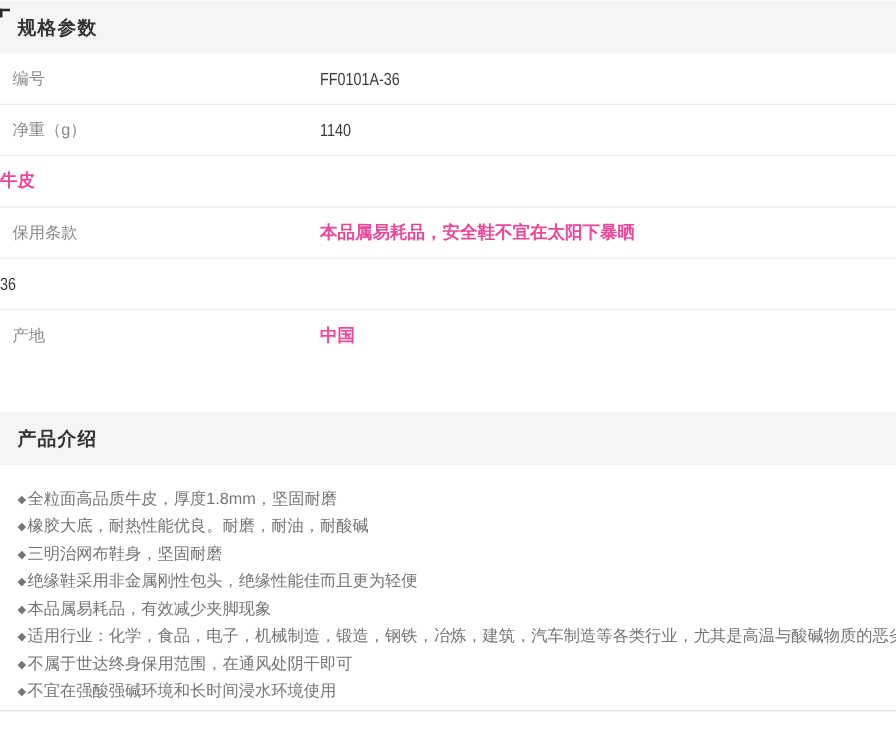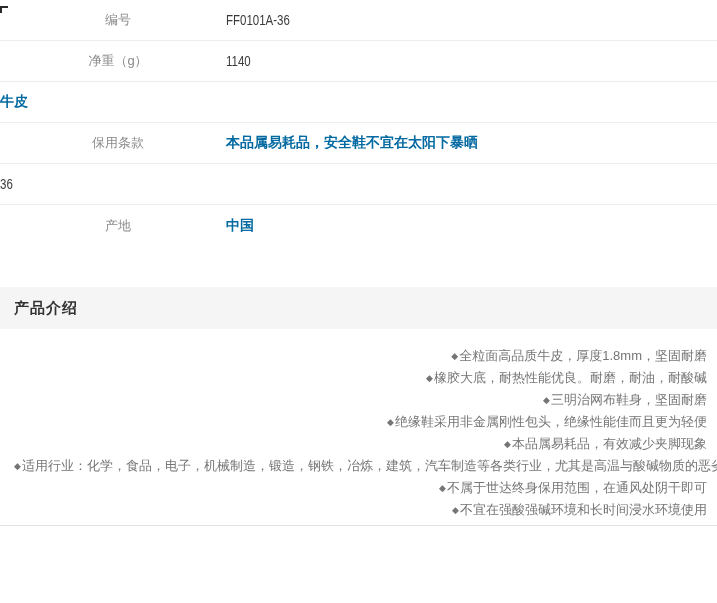--- a/index.html
+++ b/index.html
@@ -34,43 +34,41 @@
   }
 
   .spec-table { width: 717px; }
   .spec-row {
     height: 41px;
     display: flex; align-items: center;
     border-bottom: 1px solid #ececec;
   }
   .spec-row:last-child { border-bottom: none; }
   .spec-label {
-    width: 226px; padding-left: 10px;
+    width: 256px; padding-left: 10px;
     font-size: 13px; color: #8a8a8a;
     flex-shrink: 0;
-    text-align: center;
   }
   .spec-value {
-    font-size: 13px; color: #0369a1;
+    font-size: 13px; color: #ec4899;
   }
   .spec-value.bold { font-weight: bold; font-size: 14px; }
   .spec-value.alnum {
     display: inline-block;
     transform: scaleX(0.82);
     transform-origin: left center;
     font-size: 14px;
     letter-spacing: 0px;
     color: #3a3a3a;
   }
 
   .section-gap { height: 40px; }
 
   .intro-body {
     padding: 16px 10px 0 14px;
-    text-align: right;
   }
   .bullet-line {
     font-size: 13px; color: #757575;
     line-height: 22px;
     white-space: nowrap;
   }
   .bullet-icon {
     font-size: 9px;
     color: #757575;
     margin-right: 1px;
@@ -84,20 +82,23 @@
     width: 717px;
   }
 </style>
 </head>
 <body>
 
 <div class="page">
 
   <div class="corner-mark"></div>
 
+  <div class="section-header">
+    <span class="title">规格参数</span>
+  </div>
 
   <div class="spec-table">
     <div class="spec-row">
       <div class="spec-label">编号</div>
       <div class="spec-value alnum">FF0101A-36</div>
     </div>
     <div class="spec-row">
       <div class="spec-label">净重（g）</div>
       <div class="spec-value alnum">1140</div>
     </div>

